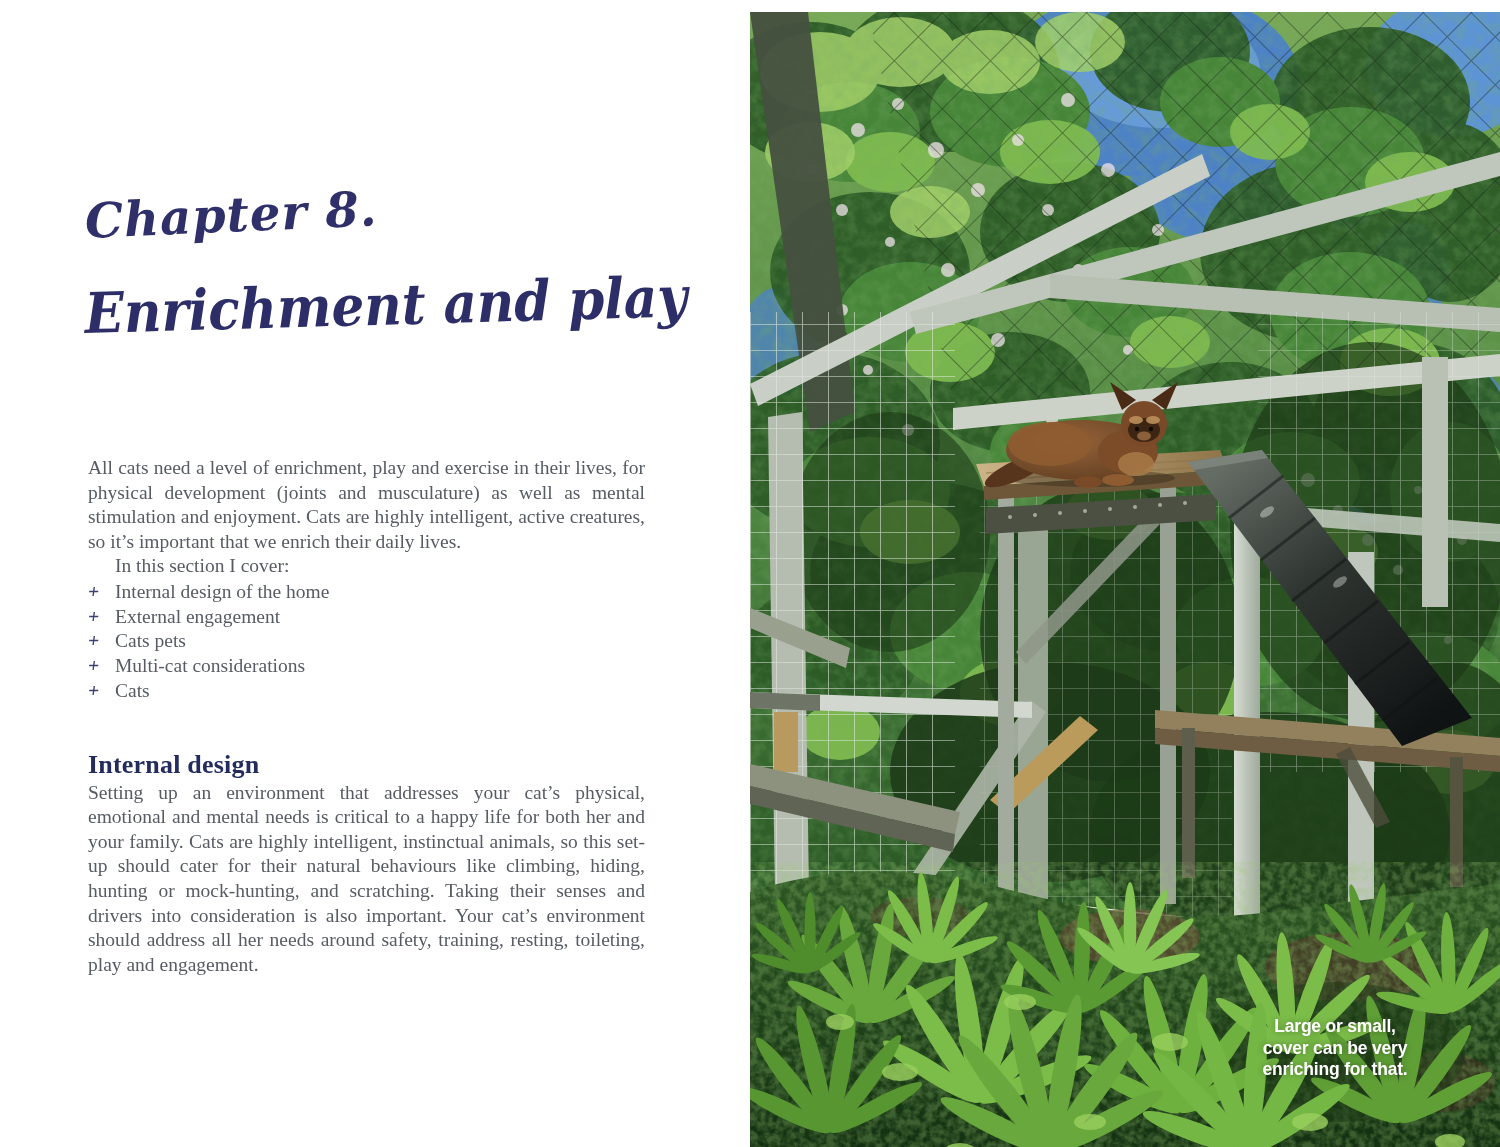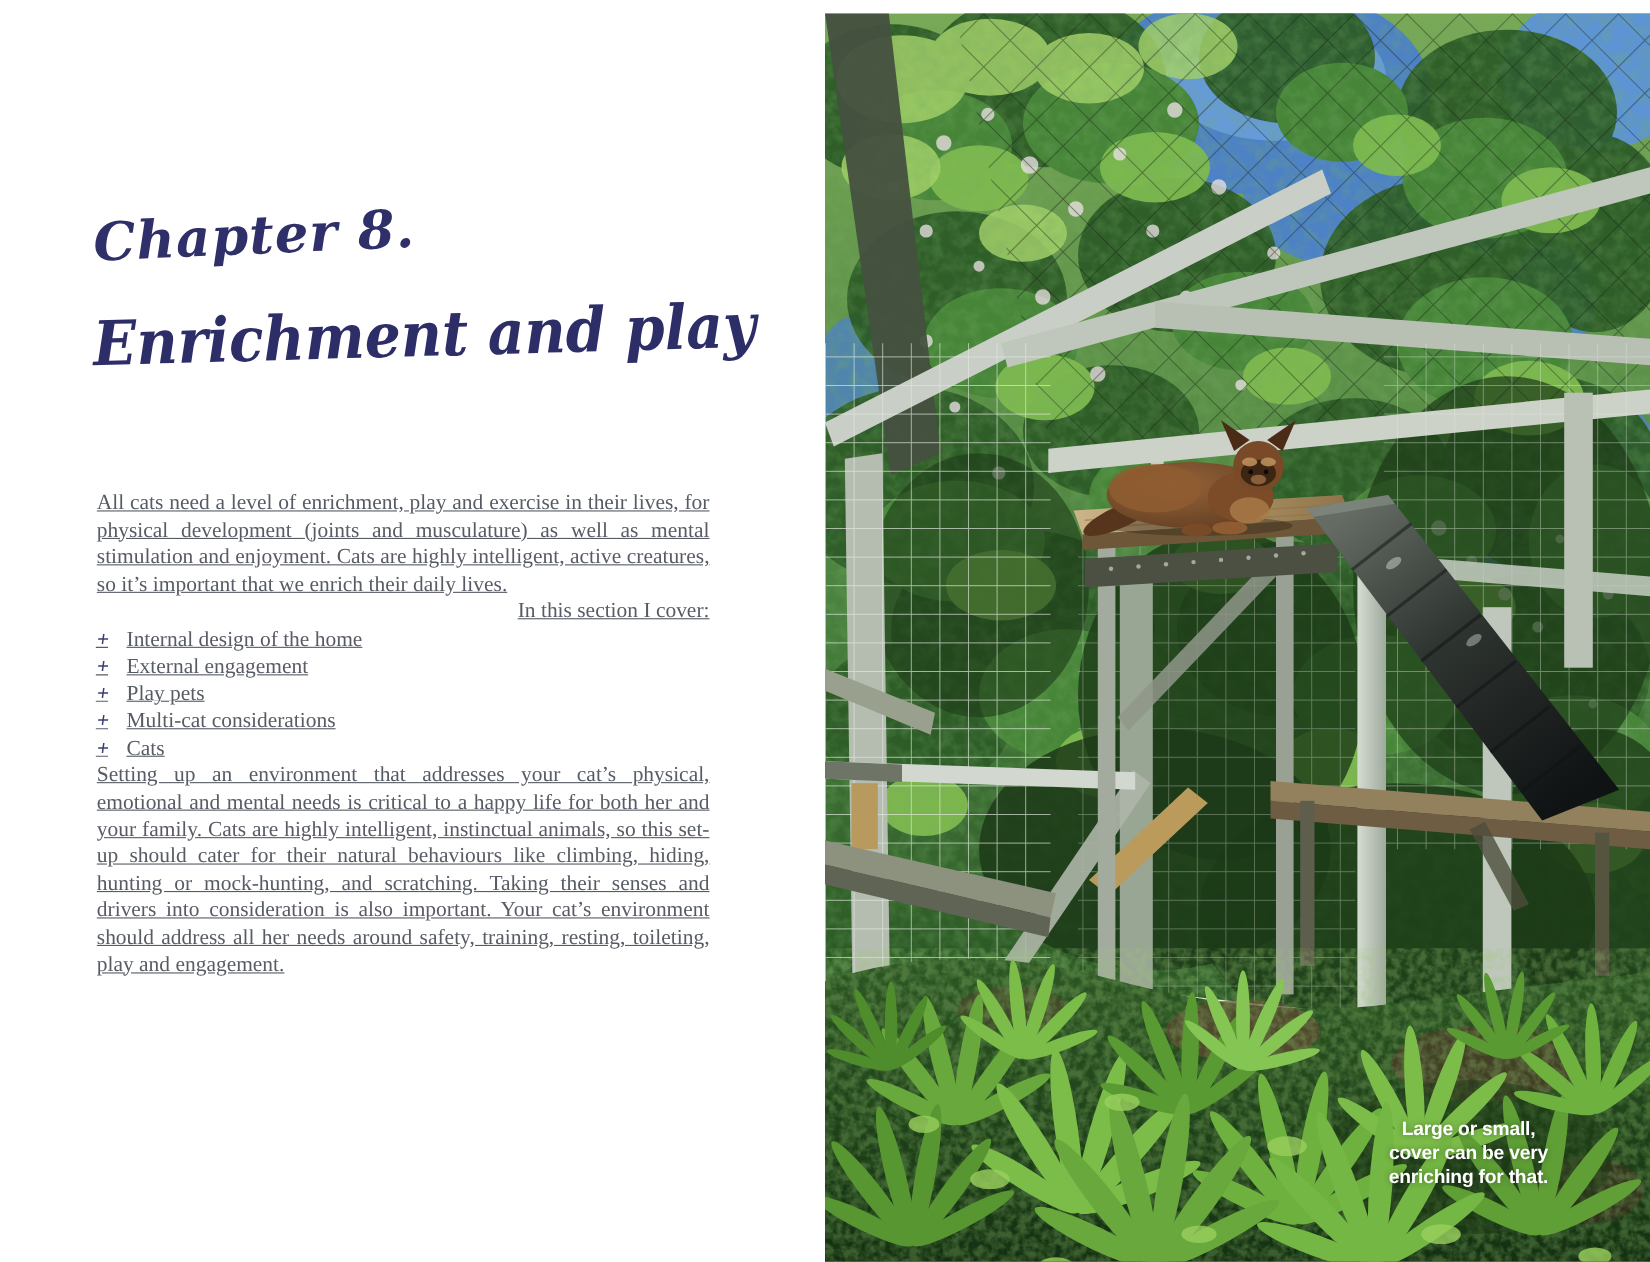--- a/index.html
+++ b/index.html
@@ -6,24 +6,24 @@
   .spread{position:relative;width:1500px;height:1147px;background:#ffffff;overflow:hidden;
           font-family:"Liberation Serif",serif;}
   
   .page-left{position:absolute;left:0;top:0;width:750px;height:1147px;background:#ffffff;}
   .chapter-label{position:absolute;left:86px;top:196px;margin:0;
     font:italic 700 48px/1.05 "DejaVu Serif",serif;color:#2f2f6a;
     transform:rotate(-2.5deg);transform-origin:left bottom;letter-spacing:1px;}
   .chapter-title{position:absolute;left:84px;top:284px;margin:0;white-space:nowrap;
     font:italic 700 56px/1.05 "DejaVu Serif",serif;color:#2d2d68;
     transform:rotate(-1.6deg) scaleX(.92);transform-origin:left top;letter-spacing:0px;}
-  .copy{position:absolute;left:88px;top:446px;width:557px;
-    font-size:19.5px;line-height:24.6px;color:#575b64;text-align:justify;text-decoration:underline;}
+  .copy{position:absolute;left:88px;top:456px;width:557px;
+    font-size:19.5px;line-height:24.6px;color:#575b64;text-align:justify;}
   .copy p{margin:0;}
-  .list-intro{text-indent:27px;text-align:right;}
+  .list-intro{text-indent:27px;text-align:left;}
   .topics{margin:1px 0 0 0;padding:0;list-style:none;text-align:left;}
   .topics li{display:flex;line-height:24.7px;}
   .plus{flex:none;width:27px;color:#3b3f70;font-weight:bold;
         transform:skewX(-8deg);transform-origin:left center;}
   .section-heading{margin:46px 0 0 0;font:600 26px/1.2 "Liberation Serif",serif;
     color:#232c5d;letter-spacing:.2px;text-align:left;}
   .section-paragraph{margin-top:27px;}
   
   .page-right{position:absolute;left:750px;top:12px;width:750px;height:1147px;overflow:hidden;}
   .photo-svg{display:block;width:750px;height:1147px;}
@@ -48,31 +48,32 @@
         <li>
           <span class="plus">+</span>
           <span>Internal design of the home</span>
           </li>
         <li>
           <span class="plus">+</span>
           <span>External engagement</span>
           </li>
         <li>
           <span class="plus">+</span>
-          <span>Play pets</span>
+          <span>Cats pets</span>
           </li>
         <li>
           <span class="plus">+</span>
           <span>Multi-cat considerations</span>
           </li>
         <li>
           <span class="plus">+</span>
           <span>Cats</span>
           </li>
       </ul>
+      <h3 class="section-heading">Internal design</h3>
       <p class="section-paragraph">Setting up an environment that addresses your cat’s physical, emotional and mental needs is critical to a happy life for both her and your family. Cats are highly intelligent, instinctual animals, so this set-up should cater for their natural behaviours like climbing, hiding, hunting or mock-hunting, and scratching. Taking their senses and drivers into consideration is also important. Your cat’s environment should address all her needs around safety, training, resting, toileting, play and engagement.</p>
     </div>
   </section>
 
   <section class="page-right">
     <svg class="photo-svg" viewBox="0 0 750 1147" width="750" height="1147" xmlns="http://www.w3.org/2000/svg">
       <defs>
         <linearGradient id="bgg" x1="0" y1="0" x2="0" y2="1">
           <stop offset="0" stop-color="#79a957"></stop>
             <stop offset="0.45" stop-color="#4c8340"></stop>

